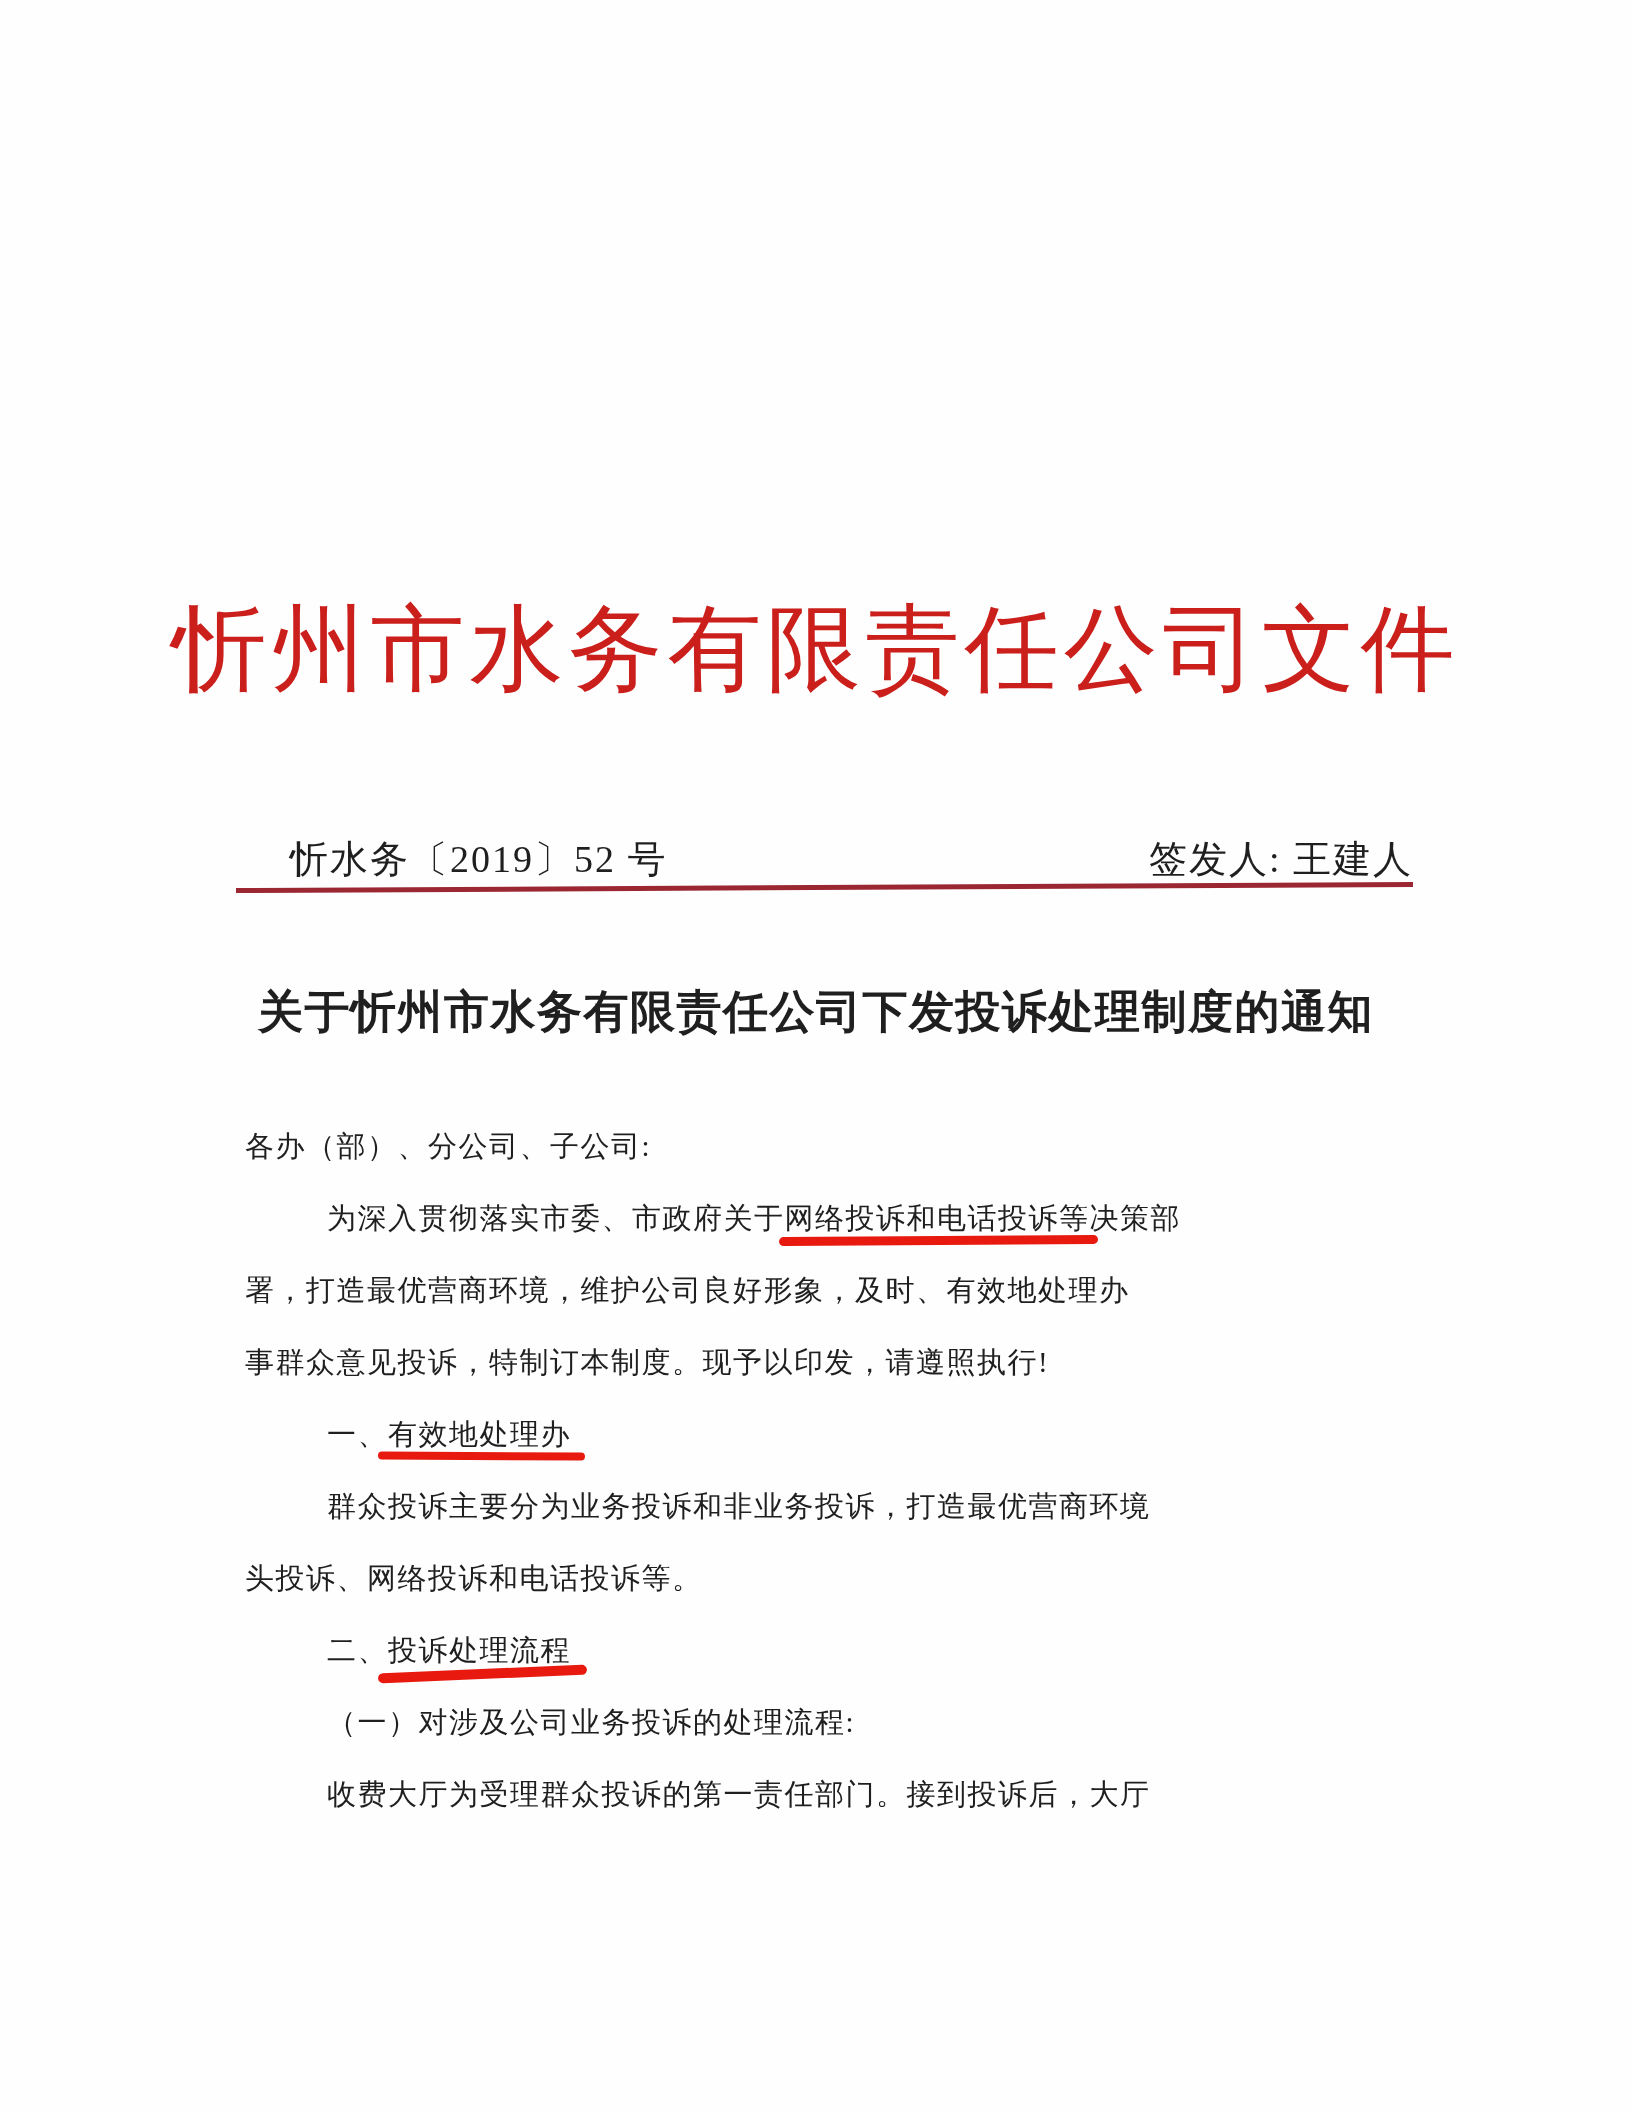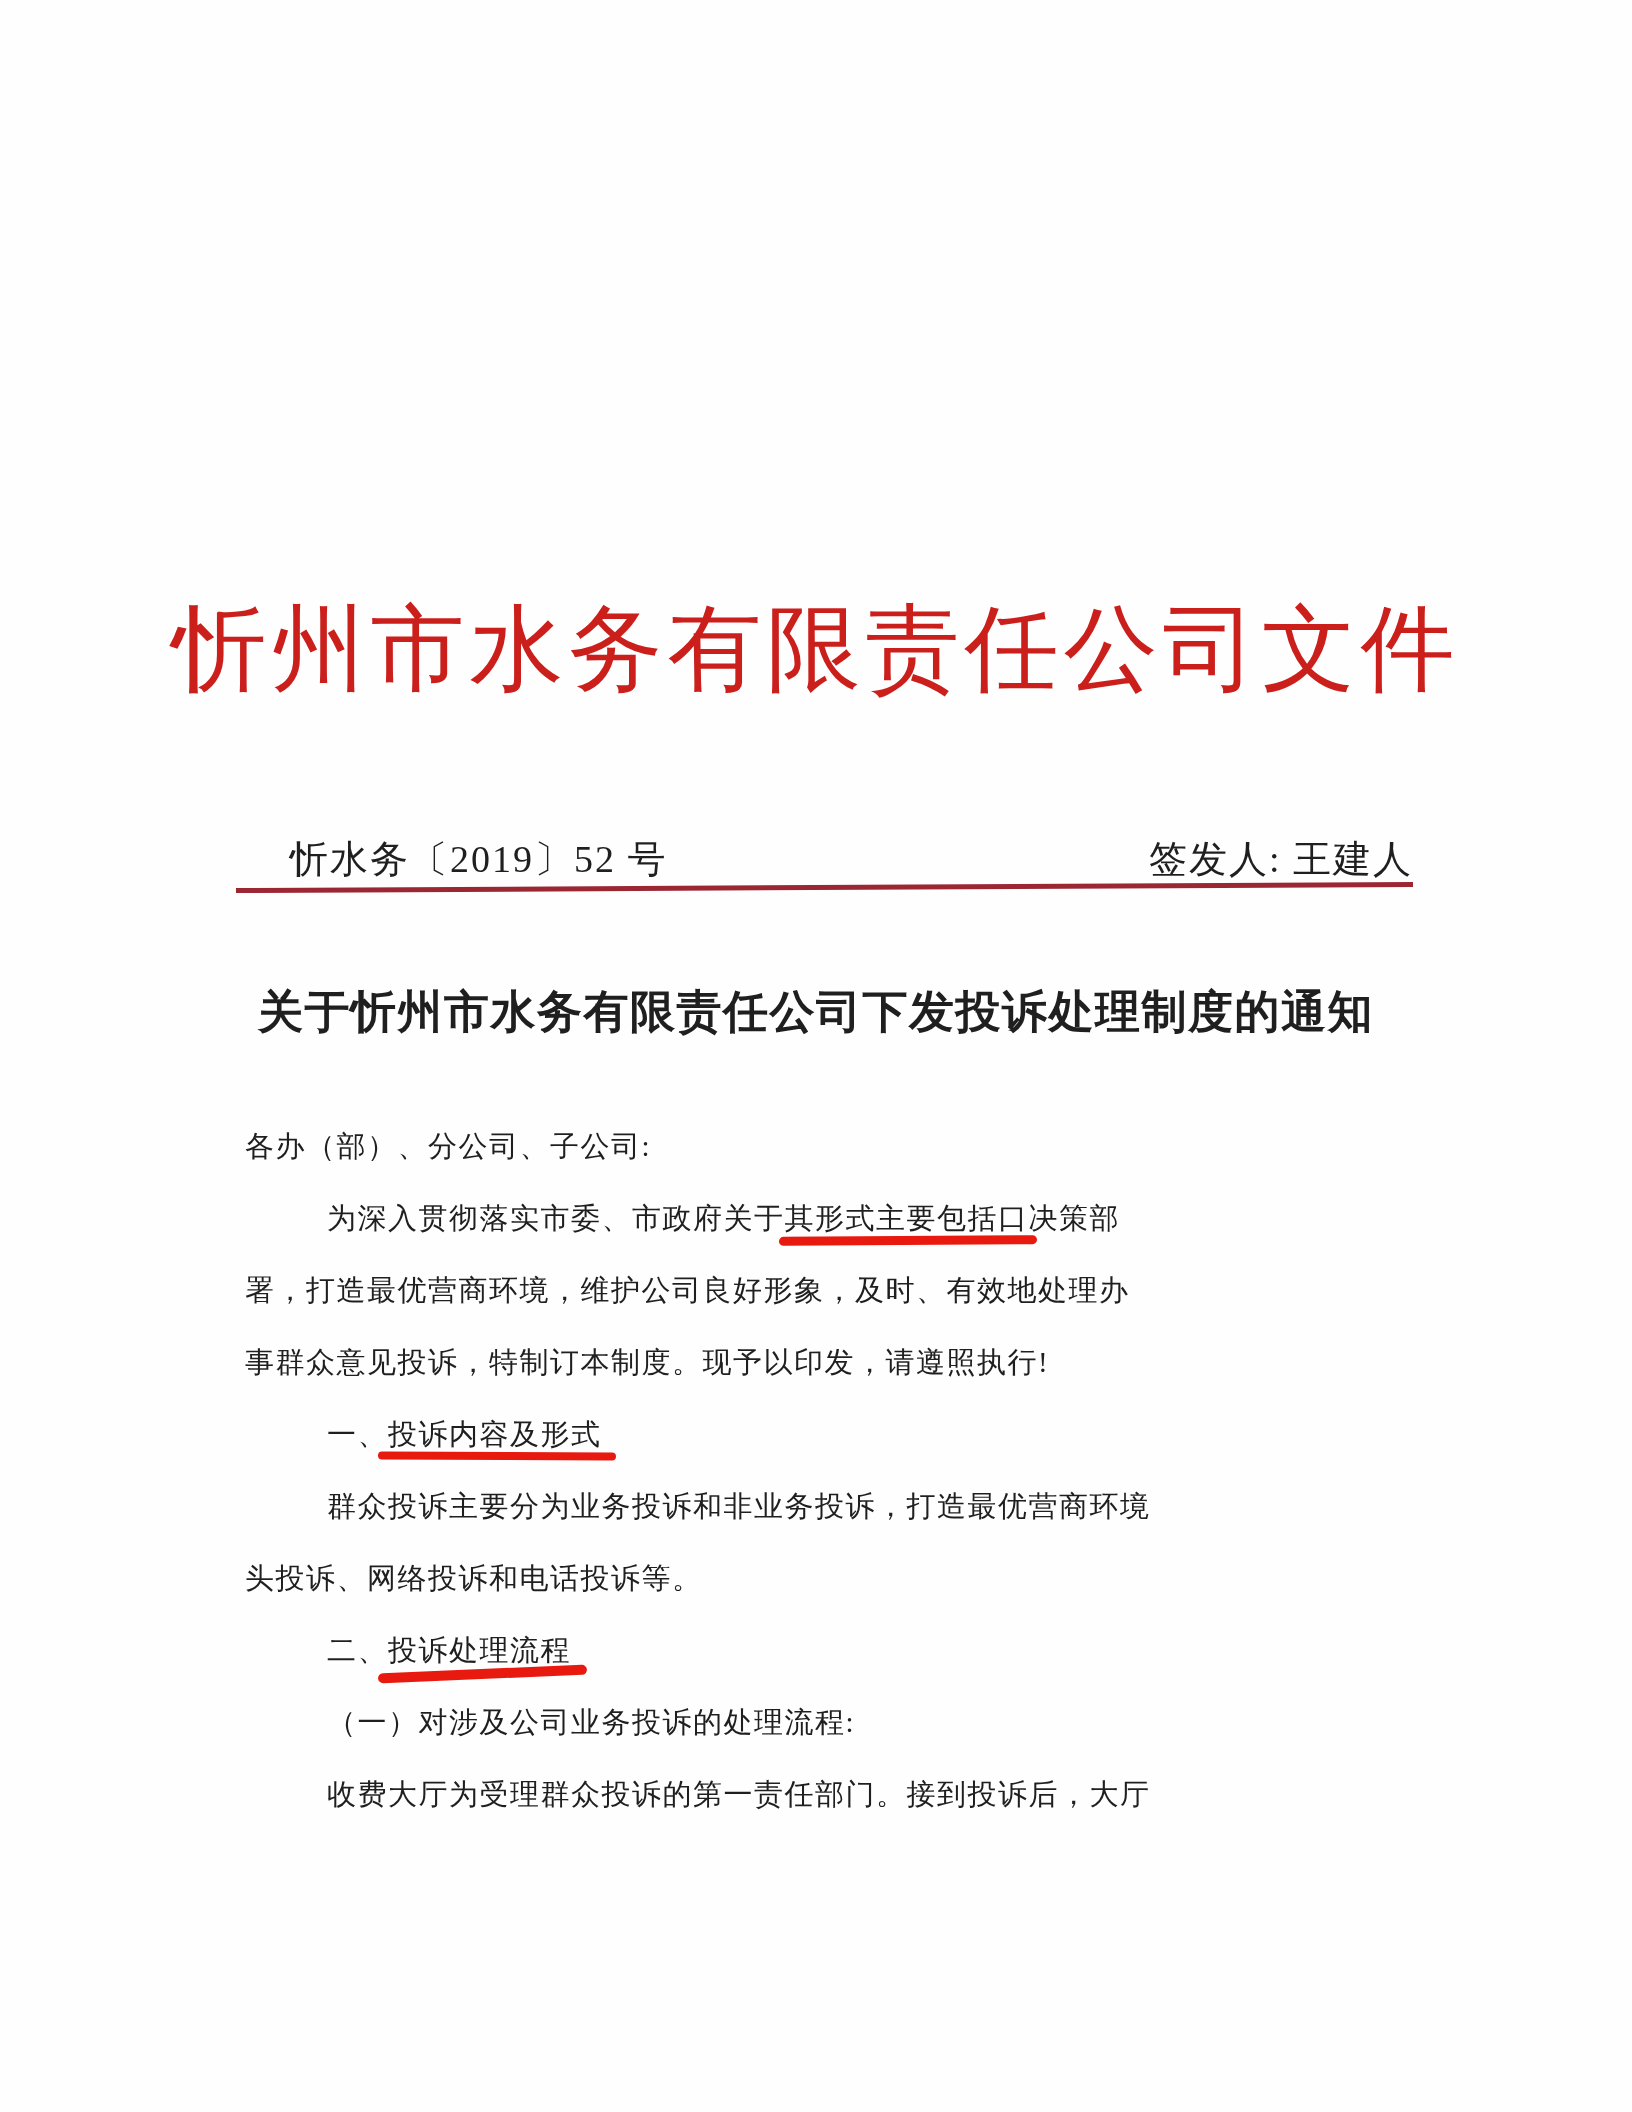--- a/index.html
+++ b/index.html
@@ -105,27 +105,27 @@
   </div>
 
   <div class="rule"></div>
 
   <div class="doc-title">关于忻州市水务有限责任公司下发投诉处理制度的通知</div>
 
   <div class="body-text">
 
     <div class="line">各办（部）、分公司、子公司:</div>
 
-    <div class="line indent"><span>为深入贯彻落实市委、市政府关于</span><span class="hl"><span>其形式主要包括口</span><i class="marker marker-a"></i></span><span>决策部</span></div>
+    <div class="line indent"><span>为深入贯彻落实市委、市政府关于</span><span class="hl"><span>网络投诉和电话投诉等</span><i class="marker marker-a"></i></span><span>决策部</span></div>
 
     <div class="line">署，打造最优营商环境，维护公司良好形象，及时、有效地处理办</div>
 
     <div class="line">事群众意见投诉，特制订本制度。现予以印发，请遵照执行!</div>
 
-    <div class="line indent"><span>一、</span><span class="hl"><span>投诉内容及形式</span><i class="marker marker-b"></i></span><span></span></div>
+    <div class="line indent"><span>一、</span><span class="hl"><span>有效地处理办</span><i class="marker marker-b"></i></span><span></span></div>
 
     <div class="line indent">群众投诉主要分为业务投诉和非业务投诉，打造最优营商环境</div>
 
     <div class="line">头投诉、网络投诉和电话投诉等。</div>
 
     <div class="line indent"><span>二、</span><span class="hl"><span>投诉处理流程</span><i class="marker marker-c"></i></span><span></span></div>
 
     <div class="line indent">（一）对涉及公司业务投诉的处理流程:</div>
 
 

